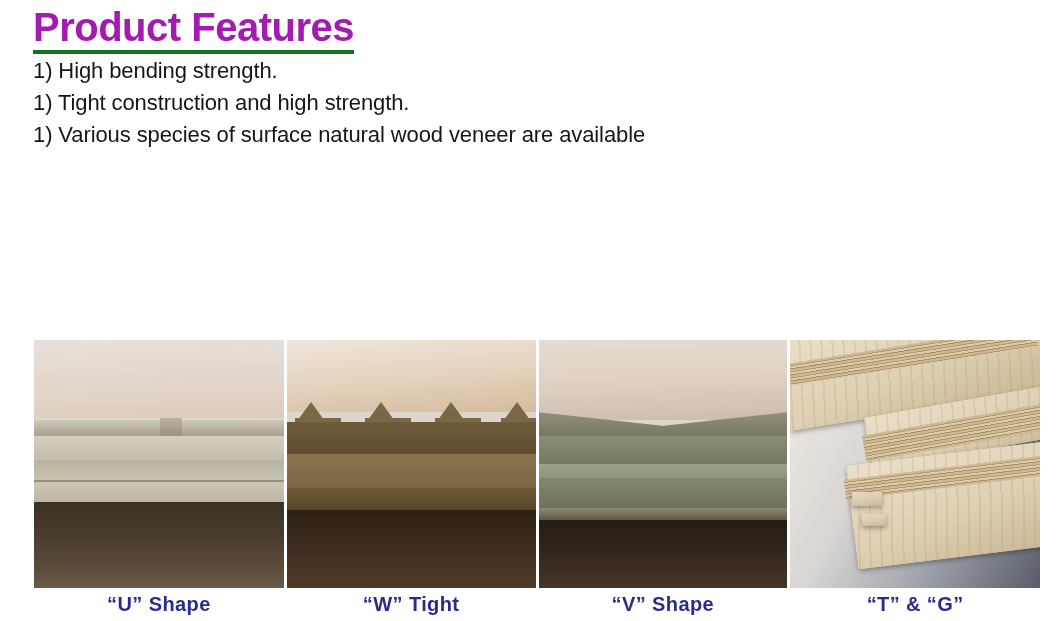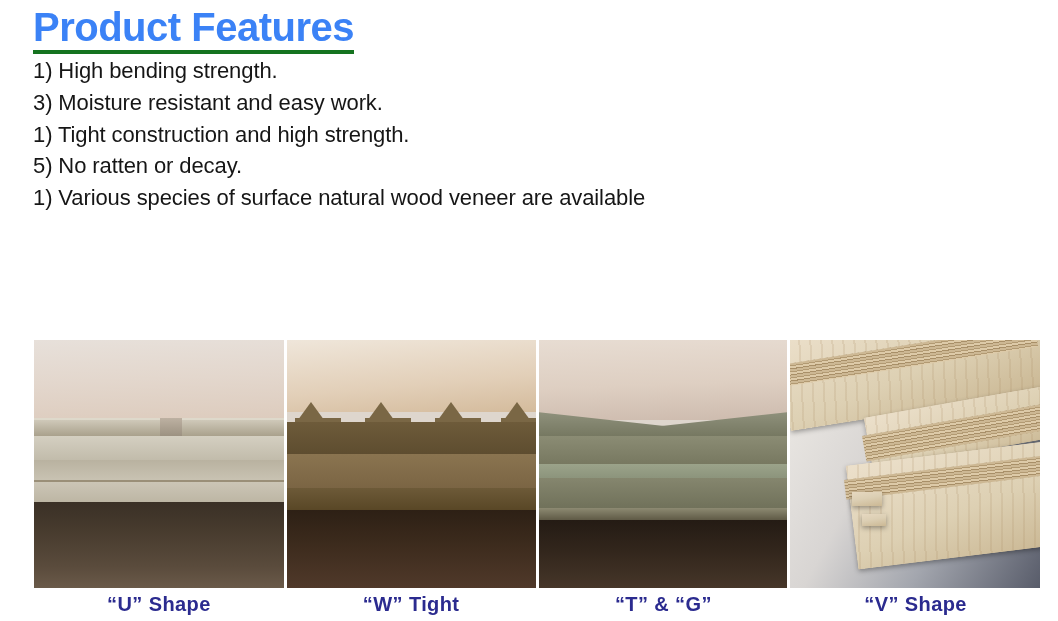--- a/index.html
+++ b/index.html
@@ -26,21 +26,21 @@
   .title-wrap {
     position: absolute;
     left: 33px;
     top: 5px;
   }
   .title {
     display: inline-block;
     font-size: 40px;
     line-height: 44px;
     font-weight: bold;
-    color: #3b82f6;
+    color: #a21caf;
     letter-spacing: -0.5px;
     border-bottom: 4px solid #15731f;
     padding-bottom: 1px;
     white-space: nowrap;
   }
 
   
   .features {
     position: absolute;
     left: 33px;
@@ -241,23 +241,21 @@
 <body>
 
 <div class="page">
 
   <div class="title-wrap">
     <div class="title">Product Features</div>
   </div>
 
   <div class="features">
     <div class="feature-line">1) High bending strength.</div>
-    <div class="feature-line">3) Moisture resistant and easy work.</div>
     <div class="feature-line">1) Tight construction and high strength.</div>
-    <div class="feature-line">5) No ratten or decay.</div>
     <div class="feature-line">1) Various species of surface natural wood veneer are available</div>
   </div>
 
   <div class="strip">
 
     <div class="shot w1 p1">
       <div class="sky"></div>
       <div class="lip lipL"></div>
       <div class="lip lipR"></div>
       <div class="notch"></div>
@@ -322,17 +320,17 @@
                                   transform:rotate(-7deg);transform-origin:0 0;"></div>
 
       <div class="ply" style="left:62px;top:152px;width:30px;height:14px;"></div>
       <div class="ply" style="left:72px;top:174px;width:24px;height:12px;"></div>
     </div>
   </div>
 
   <div class="captions">
     <div class="caption c1">“U” Shape</div>
     <div class="caption c2">“W” Tight</div>
+    <div class="caption c3">“V” Shape</div>
     <div class="caption c4">“T” &amp; “G”</div>
-    <div class="caption c3">“V” Shape</div>
   </div>
 
 </div>
 
 </body></html>

